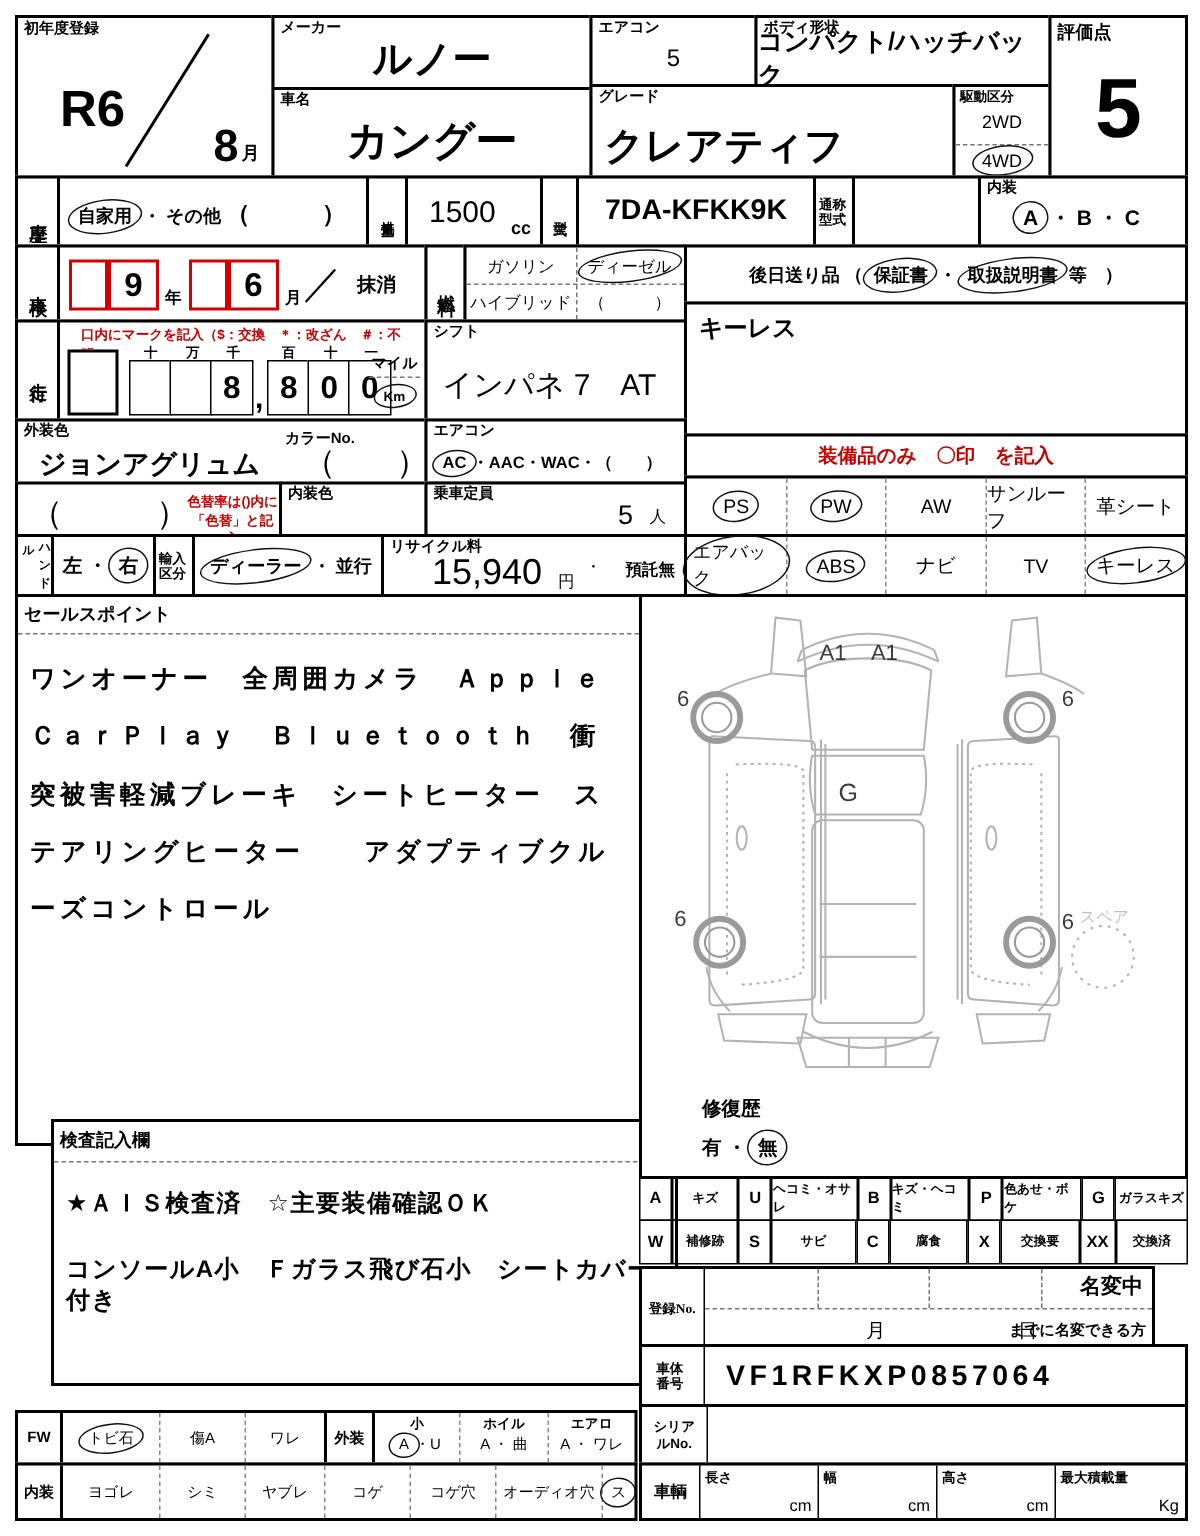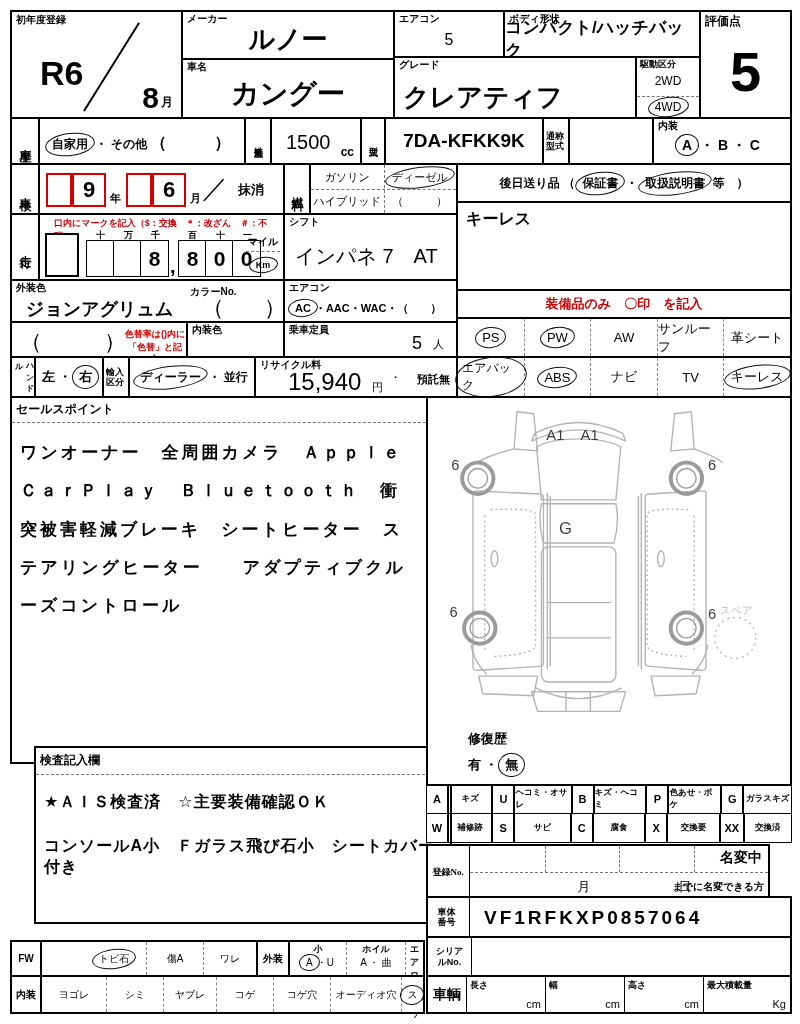--- a/index.html
+++ b/index.html
@@ -426,21 +426,21 @@
   <div class="cell" style="left:426px;top:896px;width:366px;height:42px;">
     <div class="abs ctr" style="left:0;top:0;width:42px;height:100%;border-right:1.5px solid #000;">
         <div class="wrap" style="width:22px;">車体番号</div>
       </div>
     <div class="abs" style="left:56px;top:9px;font-size:19px;font-weight:bold;letter-spacing:3px;">VF1RFKXP0857064</div>
   </div>
 
   <div class="cell" style="left:10px;top:940px;width:415px;height:37px;">
     <div style="display:flex;height:100%;">
       <div class="ctr" style="width:28px;border-right:2px solid #000;font-size:10px;font-weight:bold;">FW</div>
-      <div class="ctr" style="width:64px;border-right:1px dashed #888;font-size:10px;padding-left:40px;">
+      <div class="ctr" style="width:64px;border-right:1px dashed #888;font-size:10px;">
           <span class="circ">トビ石</span>
         </div>
       <div class="ctr" style="width:56px;border-right:1px dashed #888;font-size:10px;">傷A</div>
       <div class="ctr" style="width:52px;border-right:2px solid #000;font-size:10px;">ワレ</div>
       <div class="ctr" style="width:30px;border-right:2px solid #000;font-size:10px;font-weight:bold;">外装</div>
       <div style="width:56px;border-right:1px dashed #888;text-align:center;">
         <div style="font-size:9px;font-weight:bold;margin-top:1px;">小</div>
         <div style="font-size:10px;"><span class="circ">A</span><span>・</span><span>U</span></div>
       </div>
       <div style="width:58px;border-right:1px dashed #888;text-align:center;">
@@ -470,21 +470,21 @@
   </div>
 
   <div class="cell" style="left:426px;top:936px;width:366px;height:41px;">
     <div class="abs ctr" style="left:0;top:0;width:44px;height:100%;border-right:1.5px solid #000;">
         <div class="wrap" style="width:36px;text-align:center;">シリアルNo.</div>
       </div>
   </div>
 
   <div class="cell" style="left:426px;top:975px;width:366px;height:39px;">
     <div style="display:flex;height:100%;">
-      <div class="ctr" style="width:38px;border-right:1.5px solid #000;font-size:14px;font-weight:bold;font-family:Liberation Serif, serif;">車輌</div>
+      <div class="ctr" style="width:38px;border-right:1.5px solid #000;font-size:11px;font-weight:bold;font-family:Liberation Serif, serif;">車輌</div>
       <div style="width:78px;border-right:1.5px solid #000;position:relative;">
         <span class="abs" style="left:3px;top:2px;font-size:9px;font-weight:bold;">長さ</span>
         <span class="abs" style="right:4px;bottom:2px;font-size:11px;">cm</span>
       </div>
       <div style="width:78px;border-right:1.5px solid #000;position:relative;">
         <span class="abs" style="left:3px;top:2px;font-size:9px;font-weight:bold;">幅</span>
         <span class="abs" style="right:4px;bottom:2px;font-size:11px;">cm</span>
       </div>
       <div style="width:78px;border-right:1.5px solid #000;position:relative;">
         <span class="abs" style="left:3px;top:2px;font-size:9px;font-weight:bold;">高さ</span>

